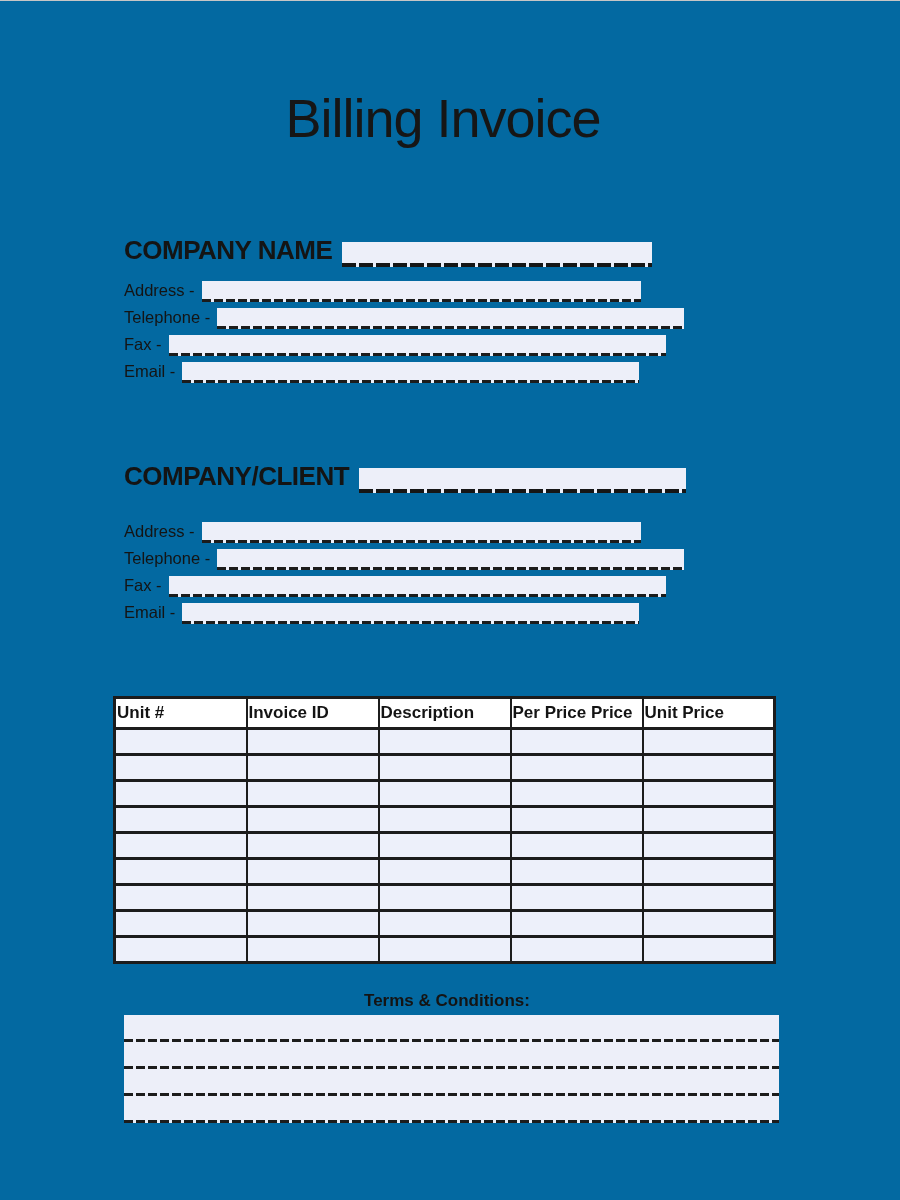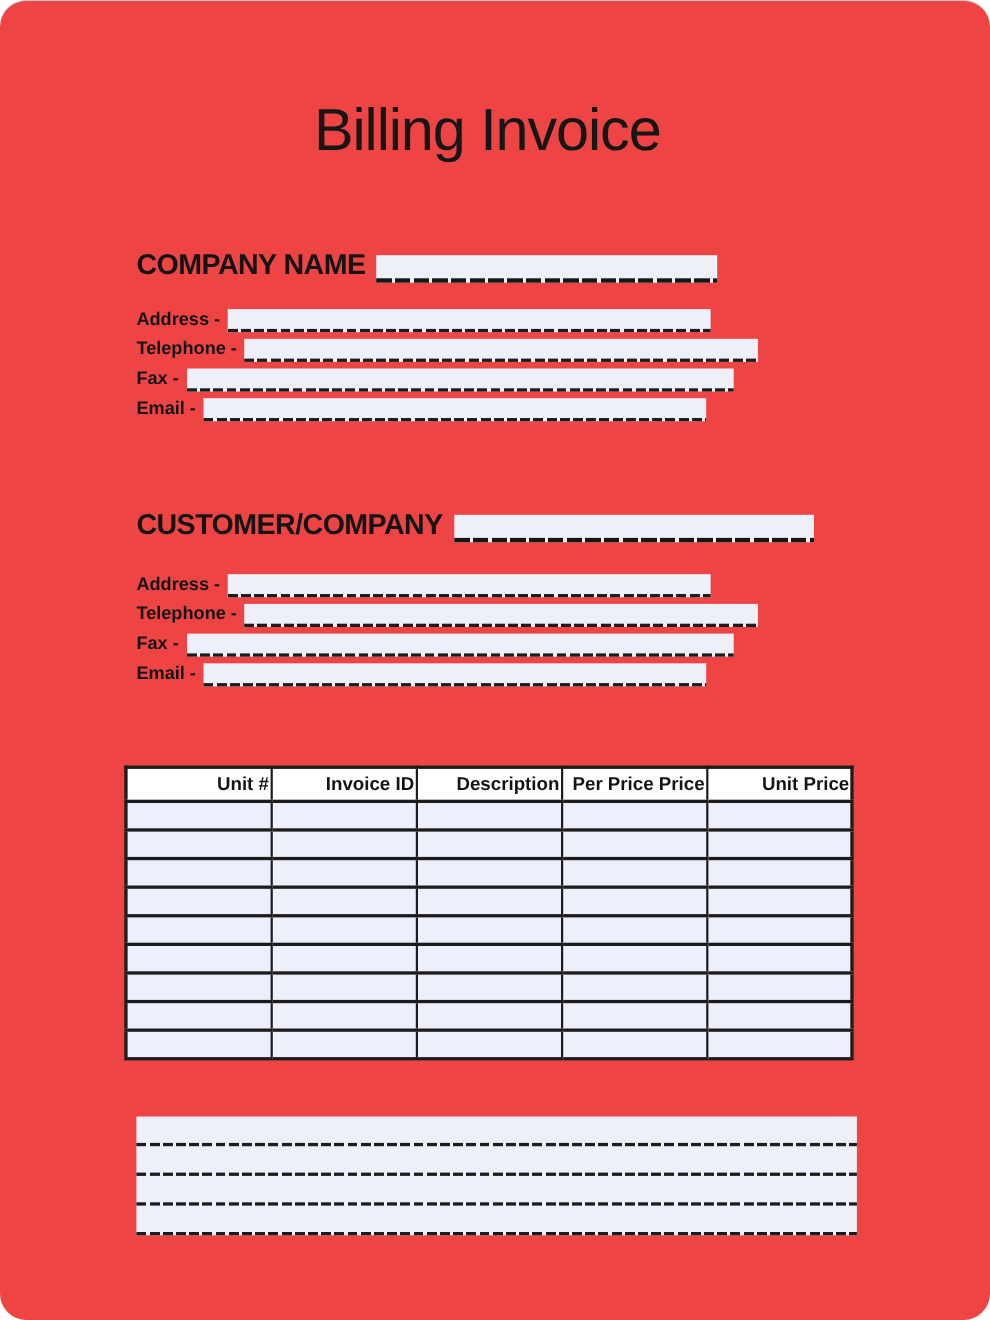--- a/index.html
+++ b/index.html
@@ -1,36 +1,35 @@
 <!DOCTYPE html>
 <html><head>
 <meta charset="utf-8">
 <style>
   html,body{margin:0;padding:0;background:#ffffff;}
   .page{
     position:relative;
     width:900px;height:1200px;
-    background:#ef4444;
+    background:#0369a1;
     border-top:1px solid #c6c6c6;
     box-sizing:border-box;
     font-family:"Liberation Sans", sans-serif;
     color:#1a1a1a;
     overflow:hidden;
-    border-radius:24px;
   }
   
   .title{
     position:absolute;top:86px;left:0;width:886px;
     text-align:center;
     font-size:54px;font-weight:400;letter-spacing:-1px;
     color:#161616;
   }
   
   .sec{position:absolute;left:124px;display:flex;align-items:flex-end;}
-  .sec-company{top:222px;}
+  .sec-company{top:232px;}
   .sec-customer{top:458px;}
   .sec-heading{
     font-size:26px;font-weight:700;letter-spacing:-0.5px;
     line-height:34px;color:#141414;white-space:nowrap;
   }
   .heading-line{
     display:inline-block;position:relative;
     height:25px;margin-left:10px;
     background:#edeff9;
   }
@@ -39,21 +38,21 @@
     background-image:repeating-linear-gradient(90deg,#161616 0 14px,rgba(0,0,0,0) 14px 17px);
   }
   .company-blank{width:310px;}
   .customer-blank{width:327px;}
   
   .fields{position:absolute;left:124px;}
   .fields-company{top:274px;}
   .fields-customer{top:515px;}
   .field-row{display:flex;align-items:flex-end;height:27px;}
   .field-label{
-    font-size:16.5px;font-weight:700;color:#141414;
+    font-size:16.5px;font-weight:400;color:#141414;
     padding-right:7px;line-height:24px;white-space:nowrap;
   }
   .field-line{
     position:relative;height:21px;background:#edeff9;
   }
   .field-line::after{
     content:"";position:absolute;left:0;right:0;bottom:0;height:3px;
     background-image:repeating-linear-gradient(90deg,#1c1c1c 0 9px,rgba(0,0,0,0) 9px 12px);
   }
   .w-address{width:439px;}
@@ -63,21 +62,21 @@
   
   .items-table{
     position:absolute;top:695px;left:113px;
     width:663px;border-collapse:collapse;
     border:3px solid #1c1c1c;
     table-layout:fixed;
   }
   .items-table th{
     height:26px;background:#ffffff;
     border:2px solid #1c1c1c;border-left-width:2px;border-right-width:2px;
-    font-size:17px;font-weight:700;text-align:right;vertical-align:middle;
+    font-size:17px;font-weight:700;text-align:left;vertical-align:middle;
     color:#141414;
   }
   .items-table td{
     height:21px;background:#edf0fa;
     border-top:3px solid #1c1c1c;border-bottom:3px solid #1c1c1c;
     border-left:2px solid #1c1c1c;border-right:2px solid #1c1c1c;
   }
   
   .terms-heading{
     position:absolute;top:990px;left:0;width:894px;
@@ -119,21 +118,21 @@
       <span class="field-label">Fax -</span>
       <span class="field-line w-fax"></span>
     </div>
     <div class="field-row">
       <span class="field-label">Email -</span>
       <span class="field-line w-email"></span>
     </div>
   </div>
 
   <div class="sec sec-customer">
-    <span class="sec-heading">CUSTOMER/COMPANY</span>
+    <span class="sec-heading">COMPANY/CLIENT</span>
     <span class="heading-line customer-blank"></span>
   </div>
   <div class="fields fields-customer">
     <div class="field-row">
       <span class="field-label">Address -</span>
       <span class="field-line w-address"></span>
     </div>
     <div class="field-row">
       <span class="field-label">Telephone -</span>
       <span class="field-line w-telephone"></span>
@@ -218,20 +217,21 @@
         <tr>
           <td></td>
           <td></td>
           <td></td>
           <td></td>
           <td></td>
         </tr>
       </tbody>
   </table>
 
+  <div class="terms-heading">Terms &amp; Conditions:</div>
   <div class="terms-block" id="terms-block">
       <div class="terms-line"></div>
       <div class="terms-line"></div>
       <div class="terms-line"></div>
       <div class="terms-line"></div>
     </div>
 
 </div>
 
 </body></html>

